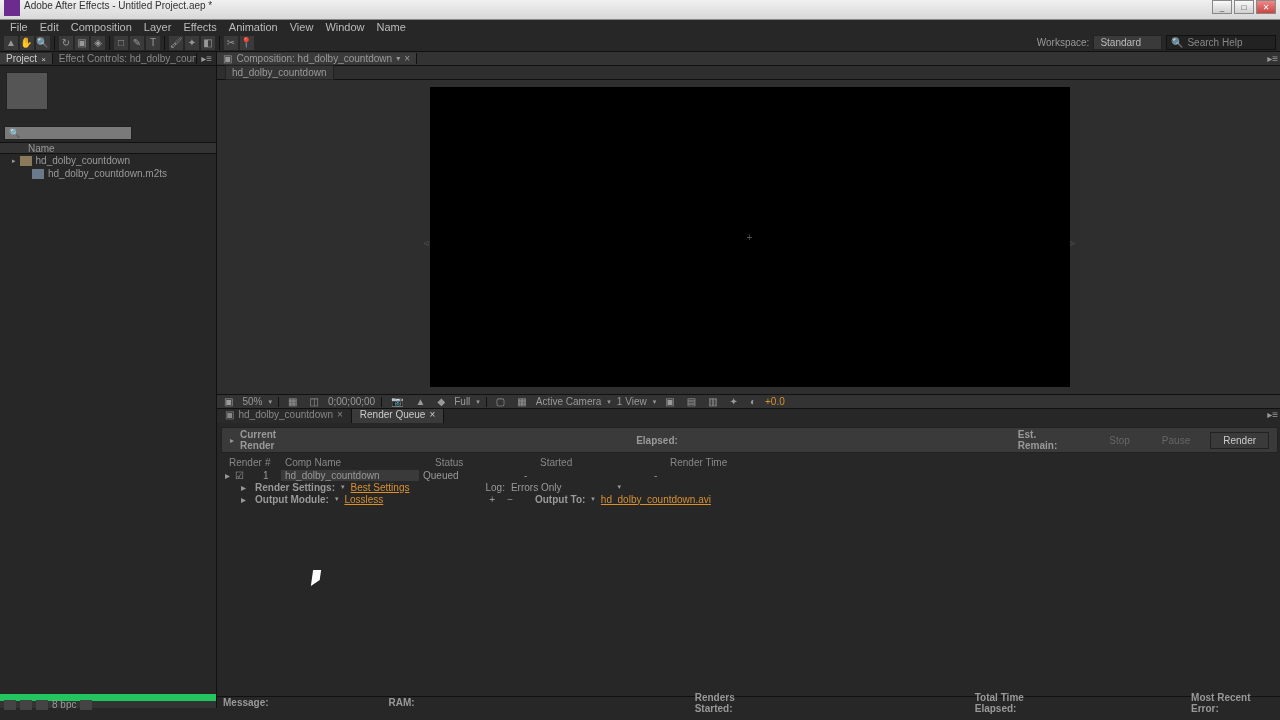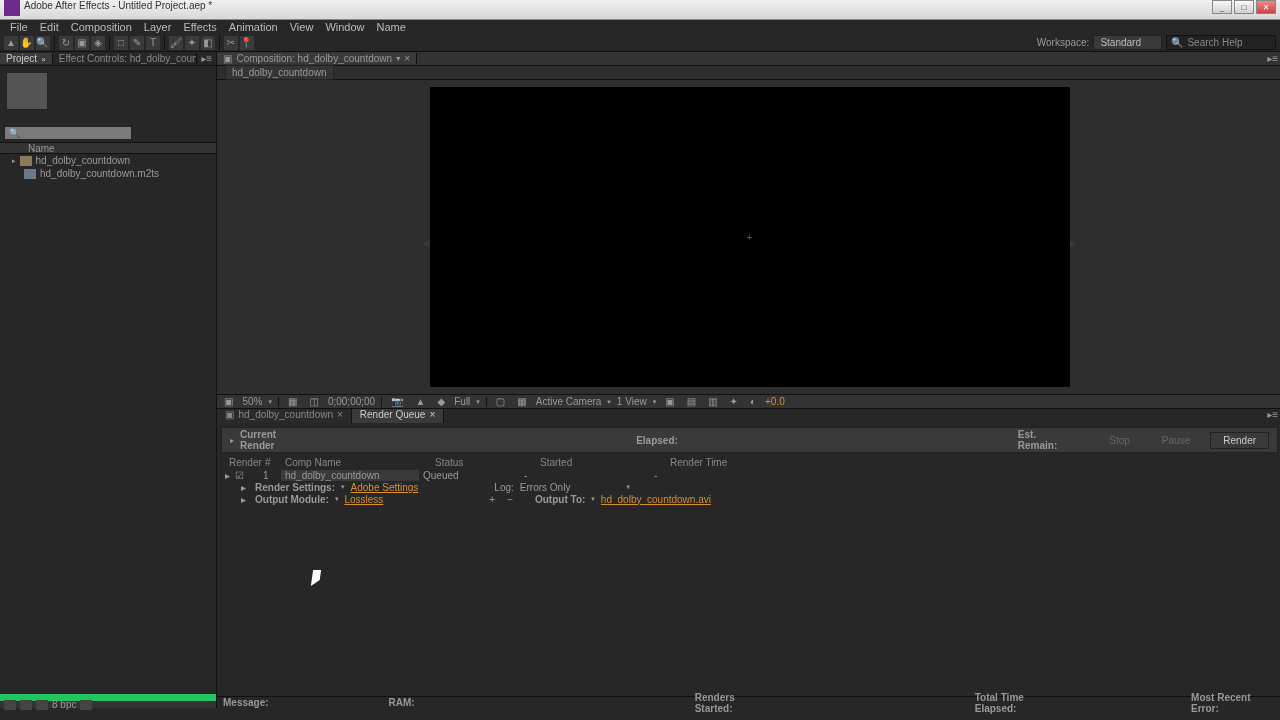--- a/index.html
+++ b/index.html
@@ -157,21 +157,21 @@
     </div>
     <div class="col-headers">
       <span>Name</span>
     </div>
     <div class="project-tree">
       <div class="tree-row">
         <span style="font-size:7px">▸</span>
         <div class="tree-icon comp"></div>
         <span>hd_dolby_countdown</span>
       </div>
-      <div class="tree-row" style="padding-left:24px">
+      <div class="tree-row" style="padding-left:32px">
         <div class="tree-icon file"></div>
         <span>hd_dolby_countdown.m2ts</span>
       </div>
     </div>
     <div class="project-footer">
       <div class="pf-btn"></div>
       <div class="pf-btn"></div>
       <div class="pf-btn"></div>
       <span>8 bpc</span>
       <div class="pf-btn"></div>
@@ -262,21 +262,21 @@
           <span style="width:18px">1</span>
           <span class="qr-comp">hd_dolby_countdown</span>
           <span style="width:105px;padding-left:4px">Queued</span>
           <span style="width:130px">-</span>
           <span>-</span>
         </div>
         <div class="queue-detail">
           <span style="width:8px">▸</span>
           <b>Render Settings:</b>
           <span style="font-size:7px">▾</span>
-          <span class="detail-link">Adobe Settings</span>
+          <span class="detail-link">Best Settings</span>
           <span style="margin-left:70px">Log:</span>
           <span>Errors Only</span>
           <span style="font-size:7px;margin-left:50px">▾</span>
         </div>
         <div class="queue-detail">
           <span style="width:8px">▸</span>
           <b>Output Module:</b>
           <span style="font-size:7px">▾</span>
           <span class="detail-link">Lossless</span>
           <span style="margin-left:100px">+</span>

